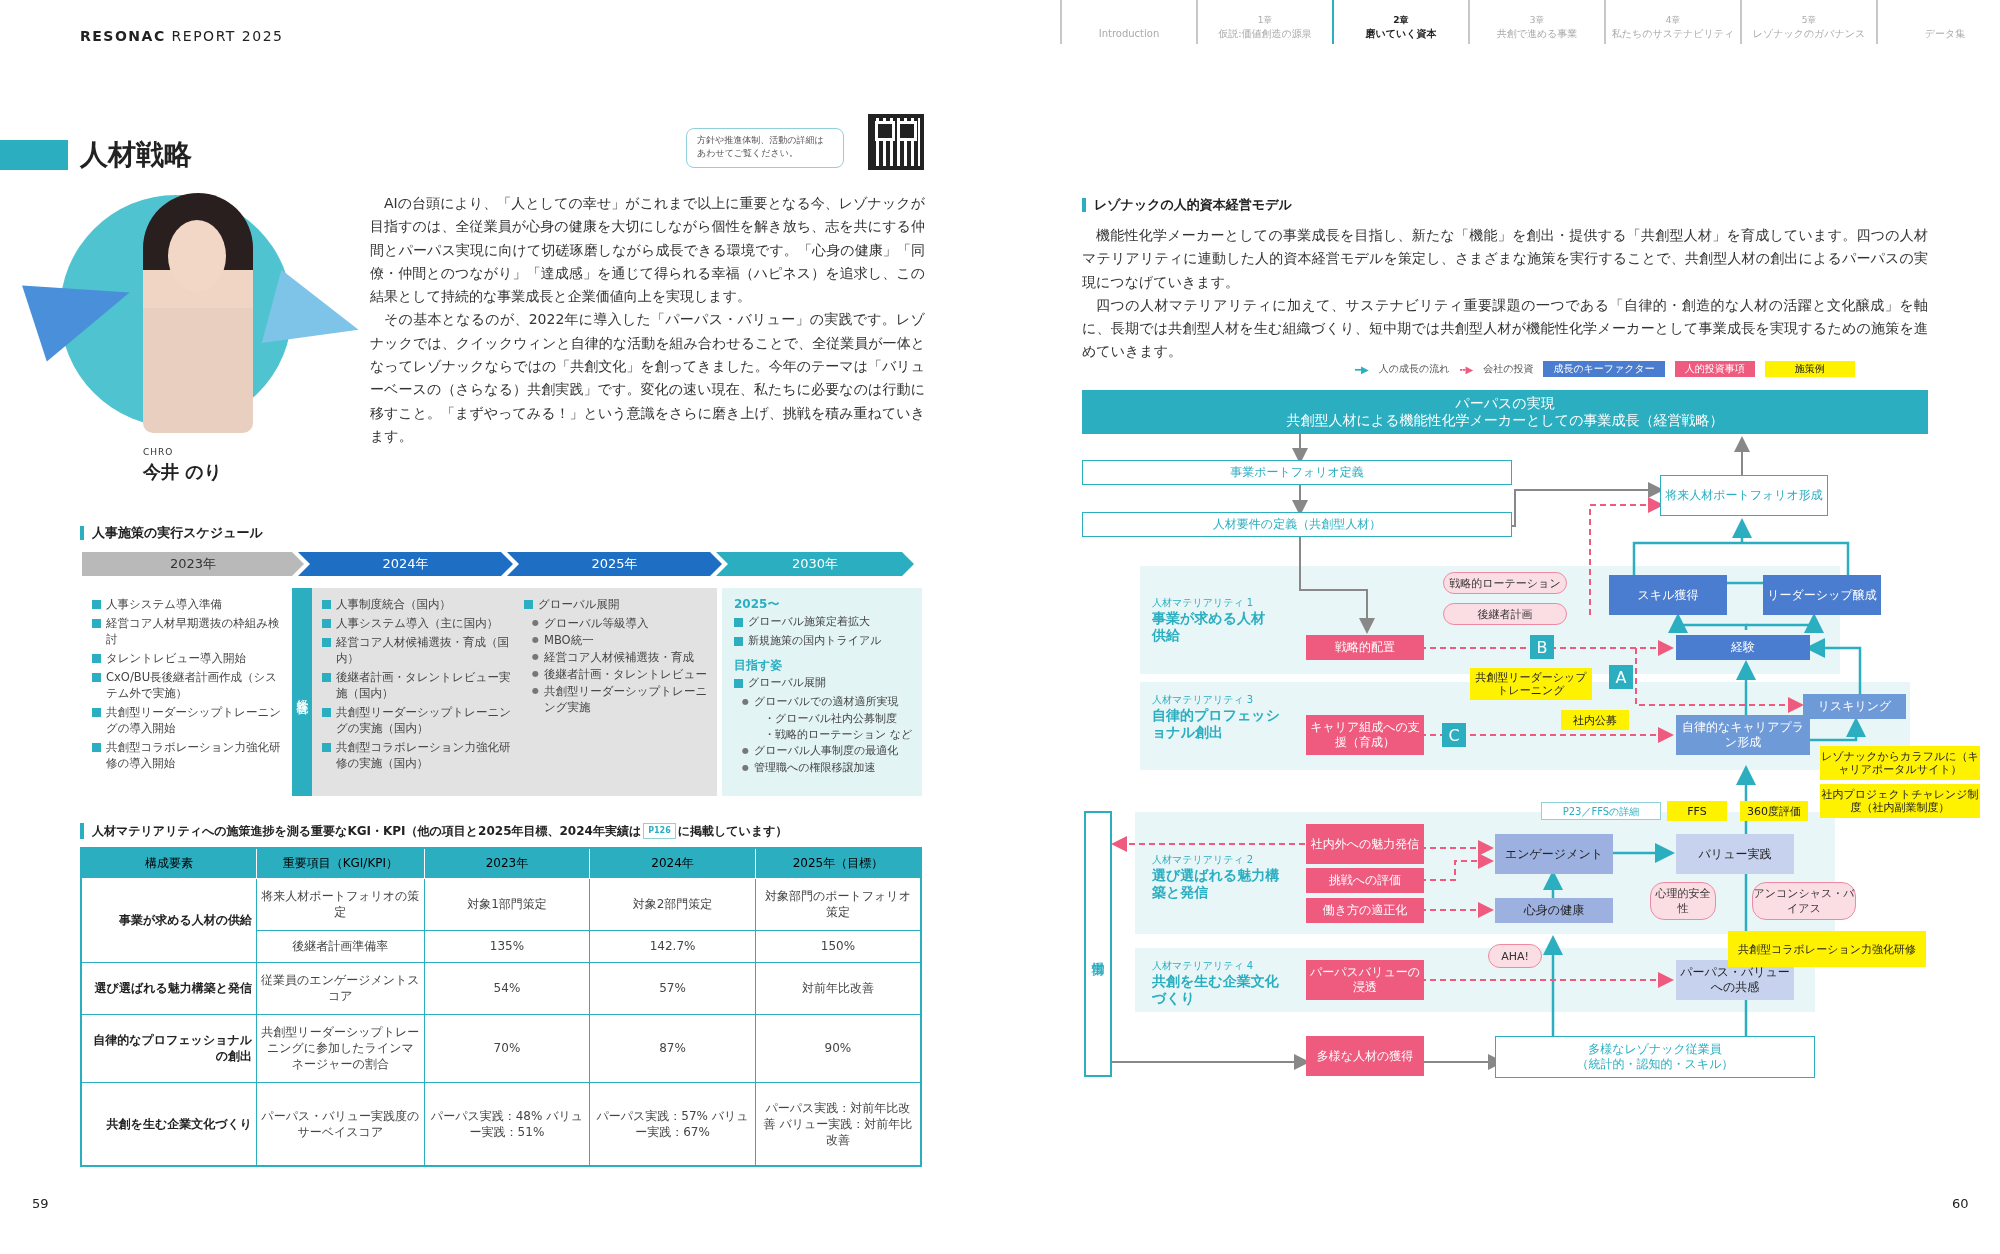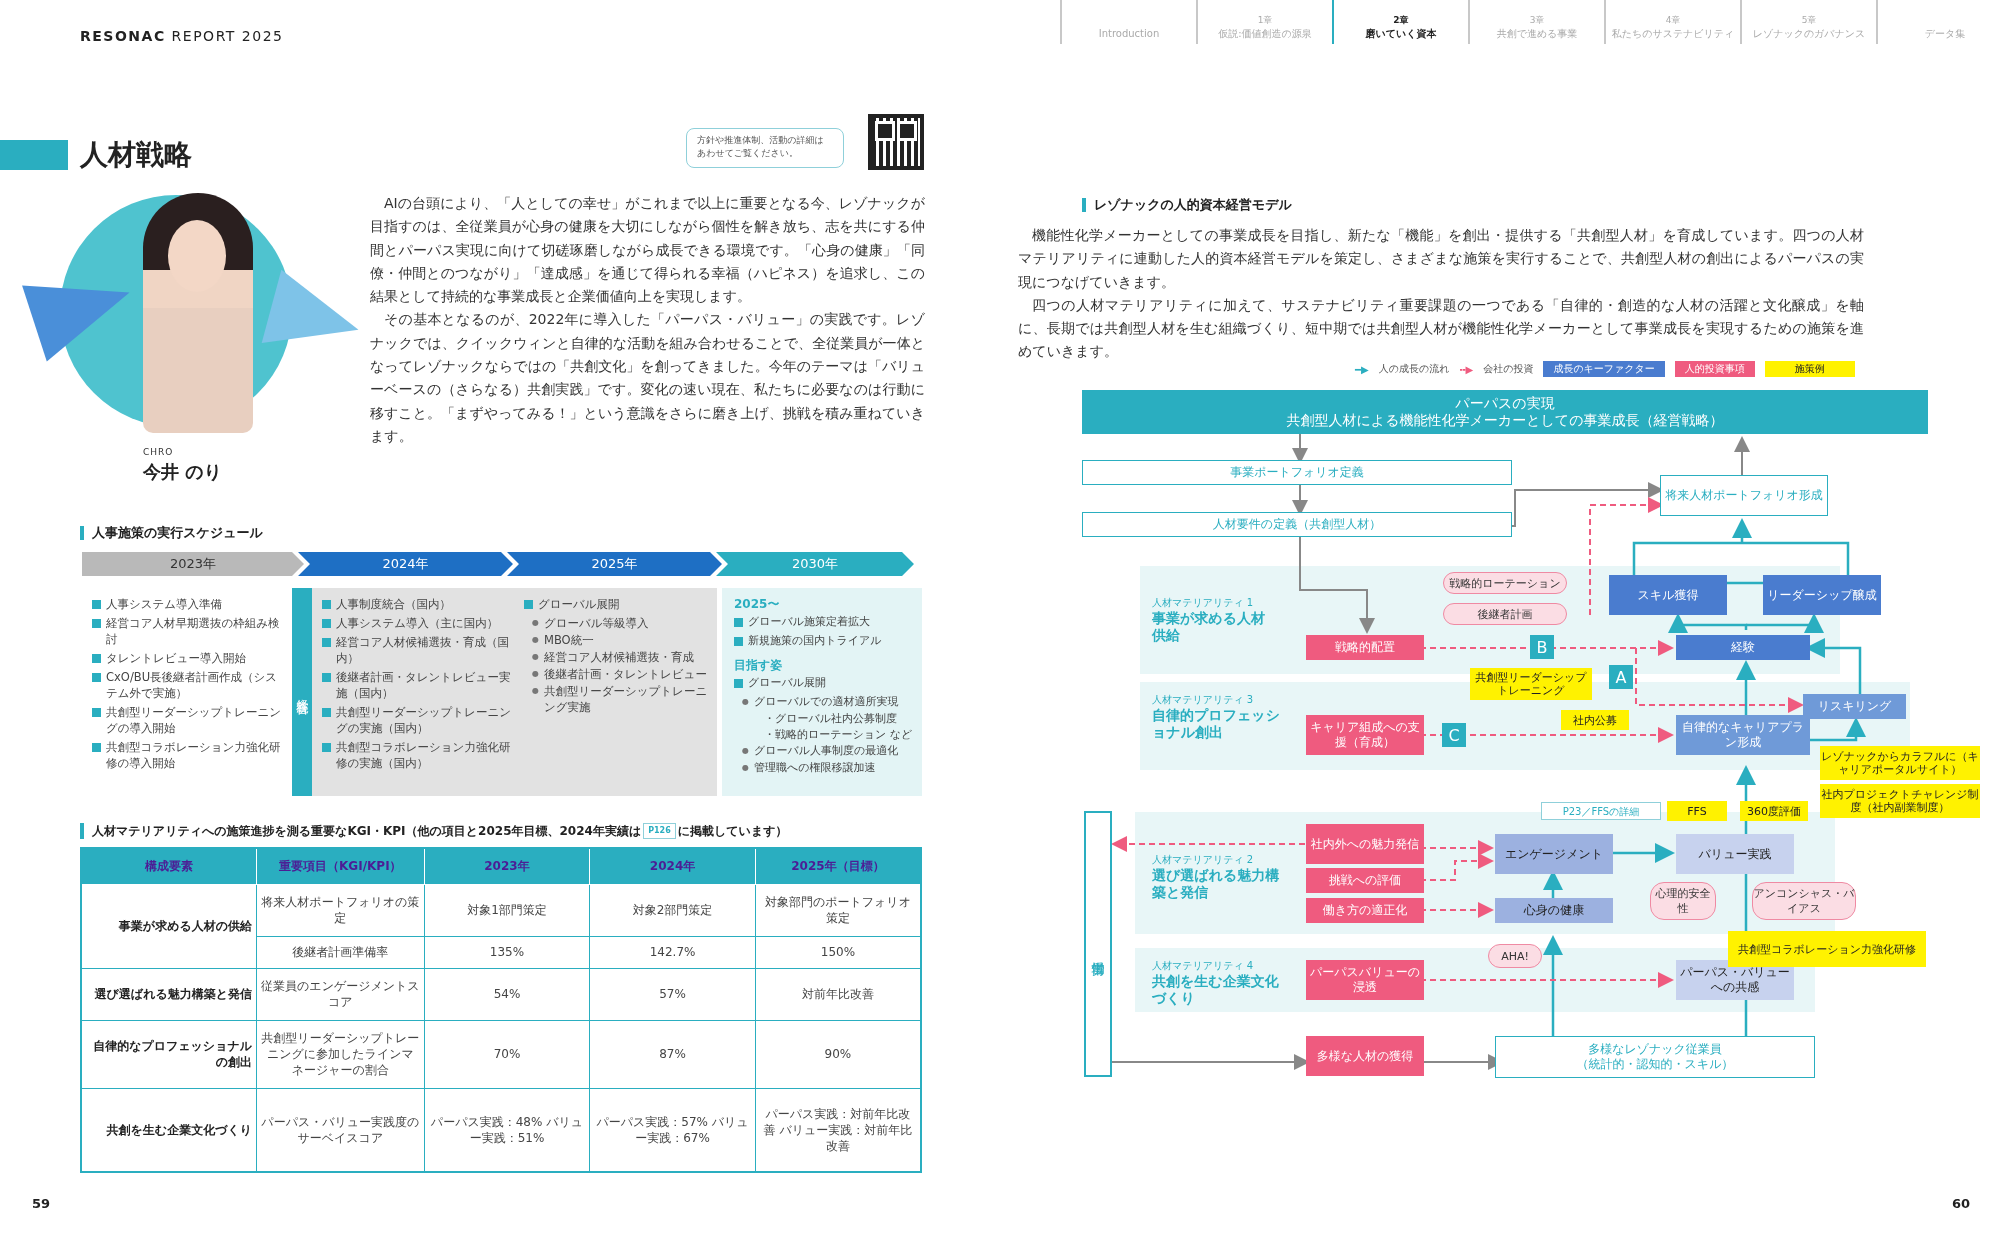--- a/index.html
+++ b/index.html
@@ -40,28 +40,28 @@
 .col .it:before{content:"";position:absolute;left:0;top:4px;width:9px;height:9px;background:#2aaec0}
 .col .sub{padding-left:20px;position:relative;margin-bottom:1px}
 .col .sub:before{content:"●";position:absolute;left:8px;font-size:8px;color:#777;top:0}
 .col .subsub{padding-left:30px}
 .col2bg{left:292px;top:588px;width:425px;height:208px;background:#e2e2e2}
 .keiei{left:292px;top:588px;width:20px;height:208px;background:#2aaec0;color:#fff;font-size:12px;writing-mode:vertical-rl;display:flex;align-items:center;justify-content:center;letter-spacing:1px}
 .col4bg{left:722px;top:588px;width:200px;height:208px;background:#e3f4f5}
 .cyanhd{color:#2aaec0;font-weight:bold;font-size:12px;margin-bottom:2px}
 
 .kpitab{left:80px;top:847px;width:842px;border-collapse:collapse;font-size:12px}
-.kpitab th{background:#2aaec0;color:#4c1d95;font-weight:bold;height:36px;border:1.5px solid #fff;border-top:none}
+.kpitab th{background:#2aaec0;color:#000000;font-weight:normal;height:30px;border:1.5px solid #fff;border-top:none}
 .kpitab td{border:1.5px solid #2aaec0;text-align:center;color:#444;line-height:16px;padding:4px}
 .kpitab td.l{text-align:right;font-weight:bold;color:#222;padding-left:8px}
 .kpitab{border:2px solid #2aaec0}
 .pref{display:inline-block;border:1px solid #8fd0da;color:#2aaec0;font-size:8px;padding:0 4px;margin:0 2px;vertical-align:middle}
-.pgnum{font-size:13px;font-weight:bold;color:#222}
-
-.rintro{left:1018px;top:224px;width:846px;font-size:14px;line-height:23.3px;color:#333;text-align:justify}
+.pgnum{font-size:13px;font-weight:normal;color:#222}
+
+.rintro{left:1082px;top:224px;width:846px;font-size:14px;line-height:23.3px;color:#333;text-align:justify}
 .rintro p{text-indent:1em}
 .legend{left:1355px;top:361px;display:flex;align-items:center;font-size:10px;color:#555;gap:10px}
 .lg{padding:1px 10px;font-size:10px}
 .box{position:absolute;display:flex;align-items:center;justify-content:center;text-align:center;font-size:12px;line-height:15px}
 .wbox{background:#fff;border:1.5px solid #2aaec0;color:#2aaec0}
 .pink{background:#ef5b7f;color:#fff}
 .blue{background:#4a7ccf;color:#fff}
 .lblue{background:#6f9ad8;color:#fff}
 .peri{background:#9cb1e0;color:#222}
 .lav{background:#c7d2ee;color:#222}

